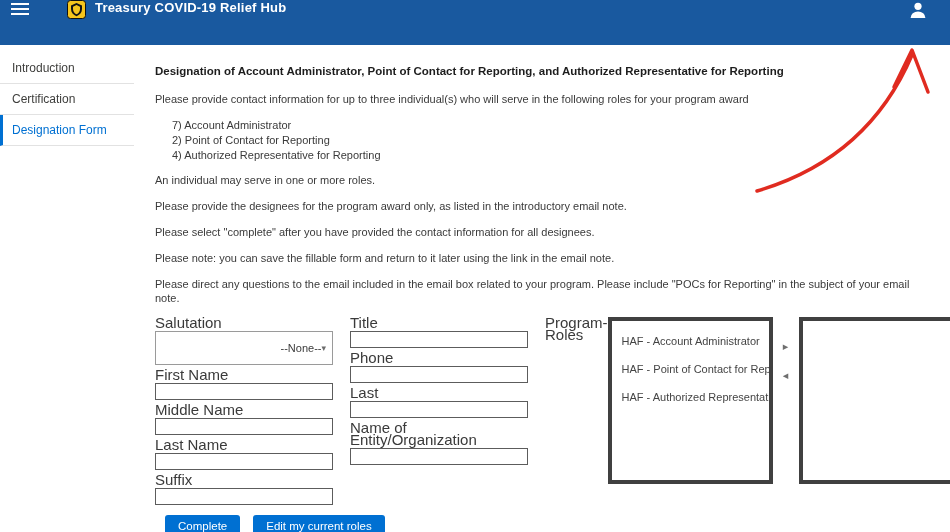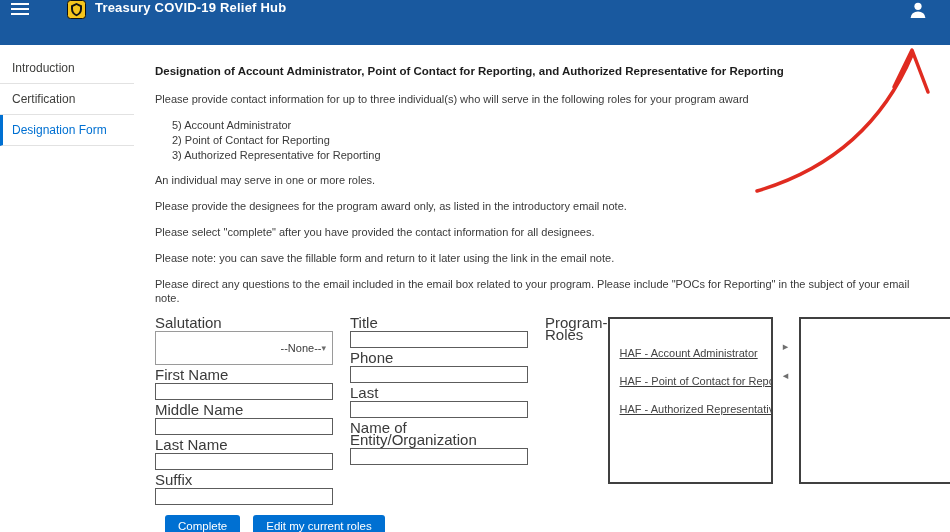--- a/index.html
+++ b/index.html
@@ -37,21 +37,21 @@
   .flabel { font-size:15px; color:#3a3a3a; margin-bottom:2px; line-height:12px; }
   .tinput { display:block; width:178px; height:17px; border:1px solid #5c5c5c; background:#fff;
             font-family:inherit; font-size:11px; padding:1px 4px; margin-bottom:4px; }
   .select { width:178px; height:34px; border:1px solid #9a9a9a; background:#fff; display:flex;
             align-items:center; justify-content:flex-end; padding:0 6px; margin-bottom:4px; cursor:pointer; }
   .select .val { font-size:11px; color:#3a3a3a; }
   .select .chev { font-size:9px; color:#6d6d6d; }
 
   .roles-col { display:flex; flex-direction:row; }
   .roles-row { display:flex; align-items:flex-start; }
-  .listbox { width:165px; height:167px; border:2px solid #404040; background:#fff; padding-top:20px; overflow:hidden;text-decoration:underline; }
+  .listbox { width:165px; height:167px; border:4px solid #404040; background:#fff; padding-top:6px; overflow:hidden; }
   .listbox.empty { width:158px; }
   .option { padding:8px 10px; font-size:11px; color:#444; white-space:nowrap; overflow:hidden; cursor:pointer; }
   .arrow-col { width:26px; display:flex; flex-direction:column; align-items:center; padding-top:24px;
                gap:19px; color:#6f6f6f; font-size:11px; }
   .arrow-col div { cursor:pointer; line-height:10px; }
 
   .btn-row { margin-top:6px; margin-left:10px; display:flex; gap:13px; }
   .btn { background:#0070d2; color:#fff; font-size:11.5px; padding:5px 13px; border:none; border-radius:3px;
          cursor:pointer; font-family:inherit; }
 
@@ -90,23 +90,23 @@
     <div class="side-item">Introduction</div>
     <div class="side-item">Certification</div>
     <div class="side-item active">Designation Form</div>
   </div>
 
   <div class="main">
     <div class="heading">Designation of Account Administrator, Point of Contact for Reporting, and Authorized Representative for Reporting</div>
     <div class="para">Please provide contact information for up to three individual(s) who will serve in the following roles for your program award</div>
 
     <ul class="roles-list">
-      <li>5) Account Administrator</li>
+      <li>7) Account Administrator</li>
       <li>2) Point of Contact for Reporting</li>
-      <li>3) Authorized Representative for Reporting</li>
+      <li>4) Authorized Representative for Reporting</li>
     </ul>
 
     <div class="para">An individual may serve in one or more roles.</div>
     <div class="para">Please provide the designees for the program award only, as listed in the introductory email note.</div>
     <div class="para">Please select "complete" after you have provided the contact information for all designees.</div>
     <div class="para">Please note: you can save the fillable form and return to it later using the link in the email note.</div>
     <div class="para">Please direct any questions to the email included in the email box related to your program. Please include "POCs for Reporting" in the subject of your email note.</div>
 
     <div class="form-row">
 

